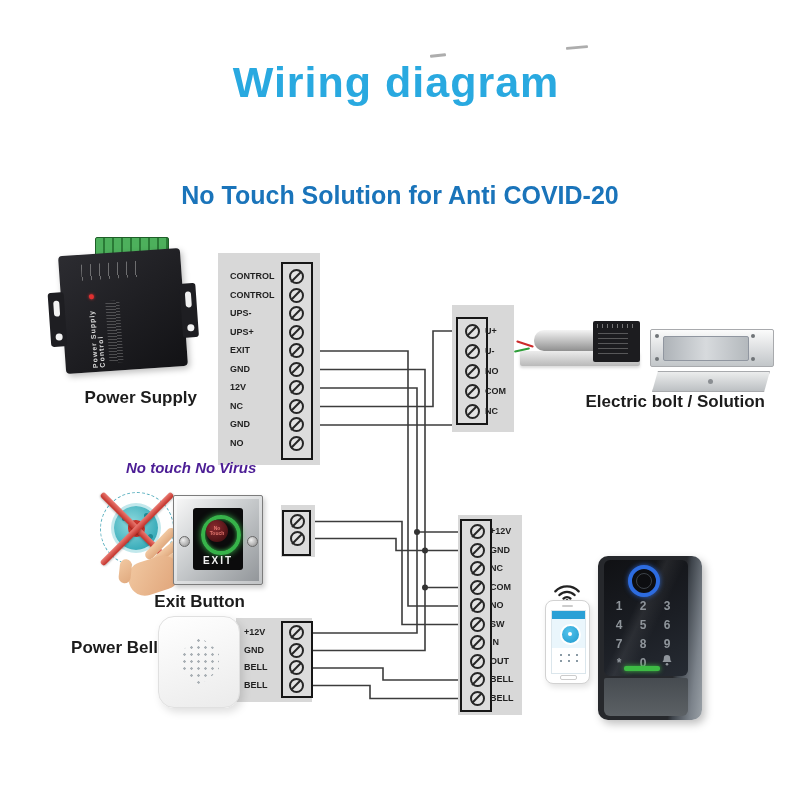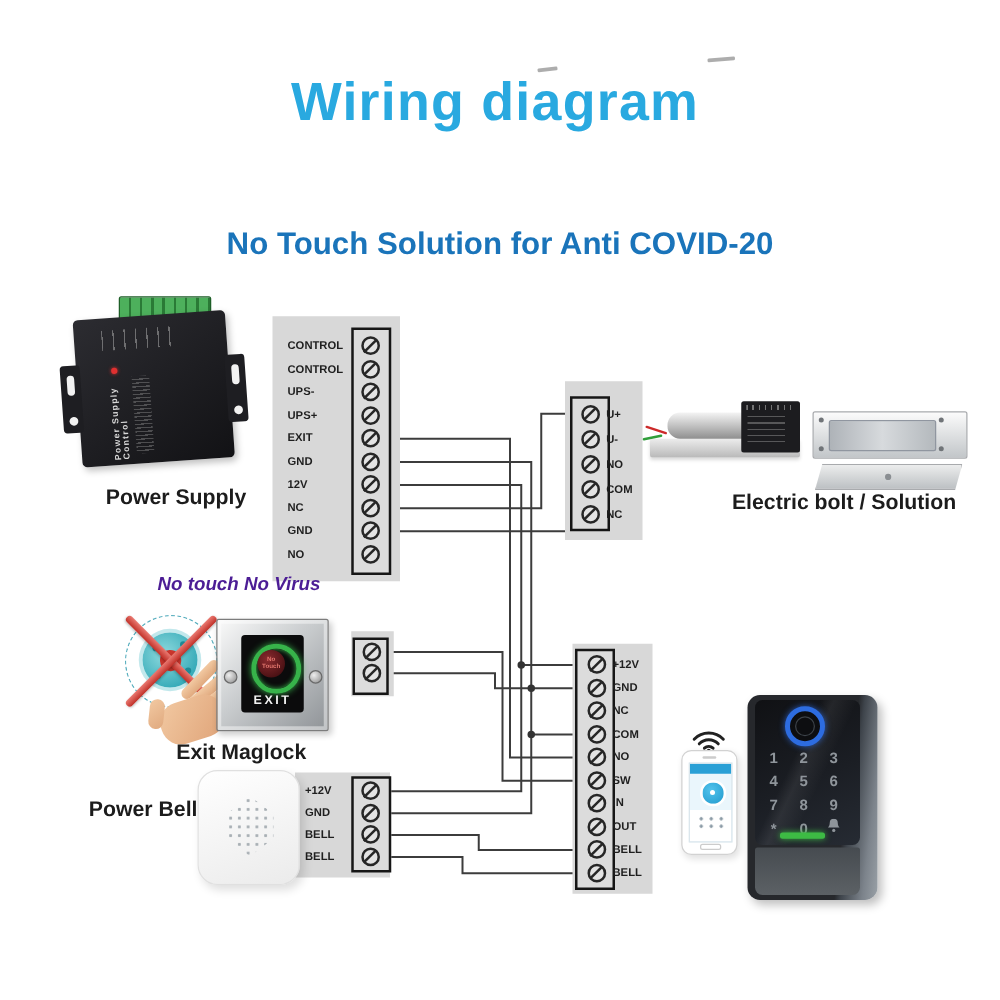--- a/index.html
+++ b/index.html
@@ -405,21 +405,21 @@
 
   <div class="abs exitbtn">
     <div class="plate-screw" style="left:5px;top:40px;"></div>
     <div class="plate-screw" style="left:73px;top:40px;"></div>
     <div class="exit-window">
       <div class="exit-ringgrn"></div>
       <div class="exit-red">No Touch</div>
       <div class="exit-text">EXIT</div>
     </div>
   </div>
-  <div class="abs caption" style="left:130px;top:592px;width:115px;">Exit Maglock</div>
+  <div class="abs caption" style="left:130px;top:592px;width:115px;">Exit Button</div>
 
   <div class="abs caption" style="left:58px;top:638px;width:100px;">Power Bell</div>
   <div class="abs bell-dev">
     <div class="bell-holes"></div>
   </div>
 
   <div class="abs acp-body">
     <div class="acp-bottom"></div>
     <div class="acp-glass"></div>
     <div class="fp-ring"></div>

